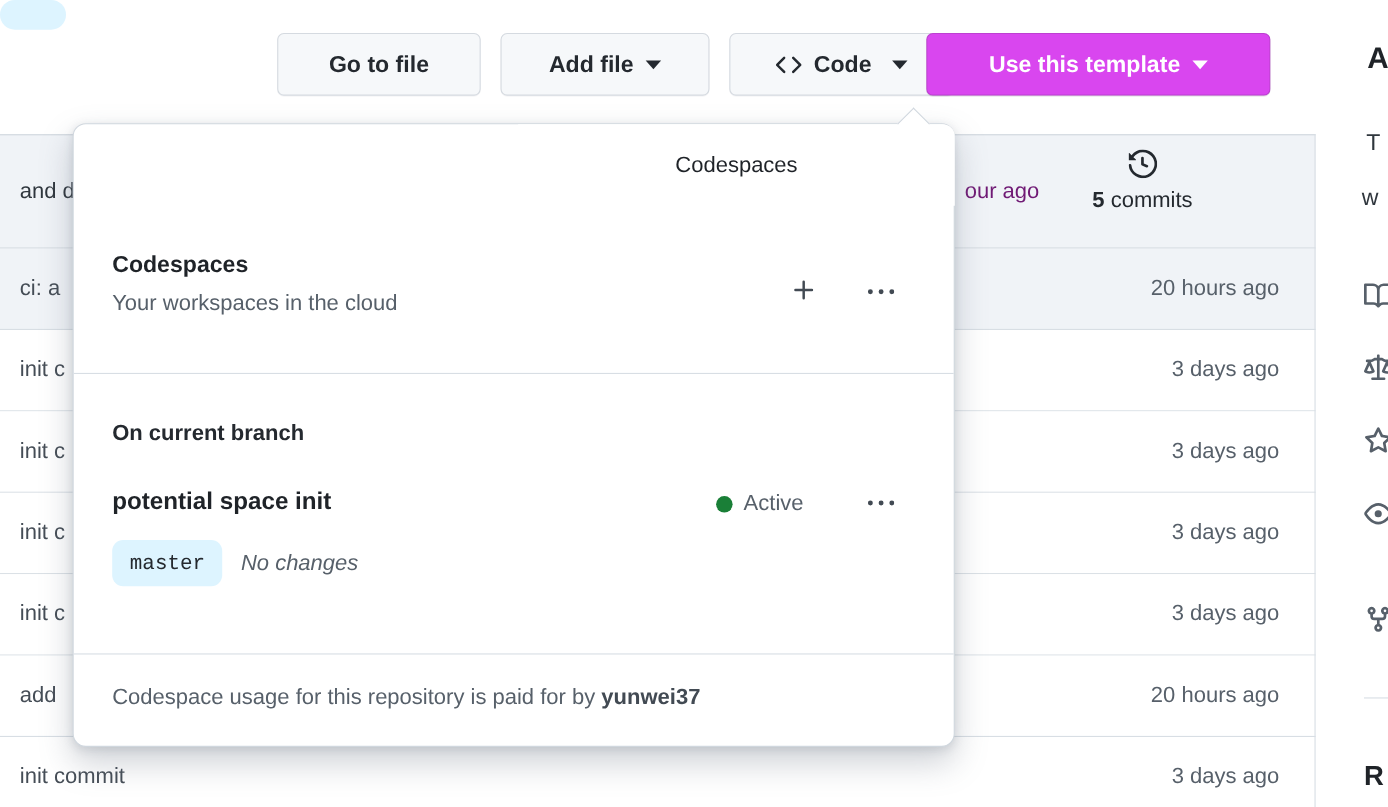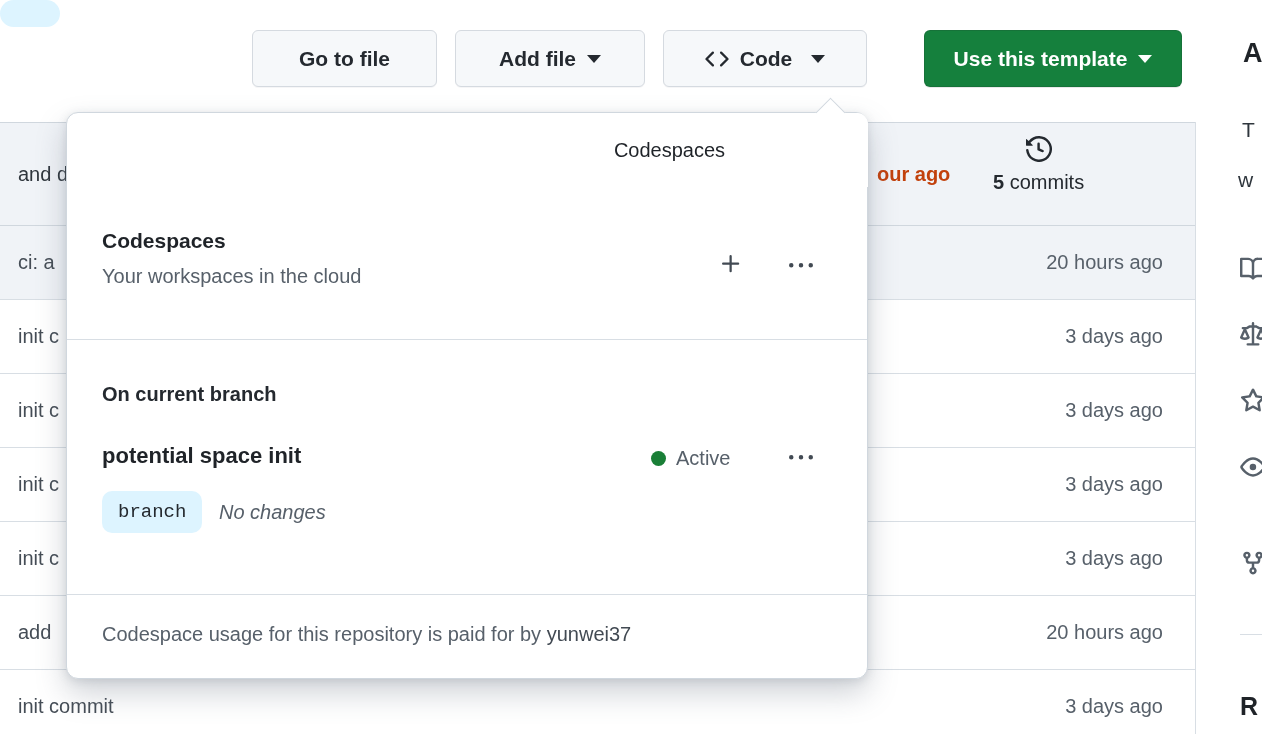--- a/index.html
+++ b/index.html
@@ -10,31 +10,31 @@
   
   .btn{
     position:absolute;box-sizing:border-box;display:flex;align-items:center;justify-content:center;
     gap:11px;background:#f6f8fa;border:1px solid #d5dae0;border-radius:6px;
     font-size:21px;font-weight:600;color:#24292f;cursor:pointer;
     font-family:inherit;box-shadow:0 1px 0 rgba(31,35,40,.04);
   }
   .btn-goto{left:252px;top:30px;width:185px;height:57px;}
   .btn-addfile{left:455px;top:30px;width:190px;height:57px;text-align:center;}
   .btn-code{left:663px;top:30px;width:204px;height:57px;}
-  .btn-template{left:924px;top:30px;width:258px;height:57px;background:#15803d;border-color:rgba(31,35,40,.15);color:#fff;box-shadow:0 1px 0 rgba(27,31,36,.1);}
+  .btn-template{left:842px;top:30px;width:313px;height:57px;background:#d946ef;border-color:rgba(31,35,40,.15);color:#fff;box-shadow:0 1px 0 rgba(27,31,36,.1);}
   .caret-down{width:0;height:0;border-left:7px solid transparent;border-right:7px solid transparent;border-top:8px solid currentColor;display:inline-block;}
   .btn-code .caret-down{margin-left:8px;}
   .btn svg{flex:0 0 auto;}
   
   .commit-bar{
     position:absolute;left:0;top:122px;width:1196px;height:104px;box-sizing:border-box;
     background:#f0f3f7;border-top:1px solid #d0d7de;border-bottom:1px solid #d0d7de;
   }
   .commit-bar .bar-msg{position:absolute;left:18px;top:0;height:102px;display:flex;align-items:center;font-size:20px;color:#2f363d;}
-  .commit-bar .bar-time{position:absolute;left:877px;top:0;height:102px;display:flex;align-items:center;font-size:20px;color:#c2410c;font-weight:bold;}
+  .commit-bar .bar-time{position:absolute;left:877px;top:0;height:102px;display:flex;align-items:center;font-size:20px;color:#701a75;}
   .commits-link{position:absolute;left:993px;top:13px;height:102px;display:flex;align-items:center;gap:9px;font-size:20px;color:#24292f;cursor:pointer;flex-direction:column;}
   .commits-link b{font-weight:700;}
   #file-rows{position:absolute;left:0;top:226px;width:1196px;}
   .file-row{height:74px;box-sizing:border-box;display:flex;align-items:center;border-bottom:1px solid #d8dee4;background:#fff;padding:0 33px 0 18px;cursor:pointer;}
   .file-row.hl{background:#f0f3f7;}
   .row-msg{font-size:20px;color:#454d56;white-space:nowrap;}
   .row-time{margin-left:auto;font-size:20px;color:#57606a;white-space:nowrap;}
   .table-edge{position:absolute;left:1195px;top:122px;width:1px;height:612px;background:#d8dee4;}
   
   .sb{position:absolute;white-space:nowrap;}
@@ -70,21 +70,21 @@
   .branch-heading{position:absolute;left:35px;top:270px;font-size:20px;font-weight:600;color:#24292f;}
   .cs-name{position:absolute;left:35px;top:330px;font-size:22px;font-weight:700;color:#1f2328;cursor:pointer;}
   .status-dot{position:absolute;left:584px;top:338px;width:15px;height:15px;border-radius:50%;background:#1a7f37;}
   .status-label{position:absolute;left:609px;top:334px;font-size:20px;color:#57606a;}
   .branch-badge{
     position:absolute;left:35px;top:378px;height:42px;line-height:42px;padding:0 16px;border-radius:10px;
     background:#ddf4ff;font-family:"Liberation Mono","DejaVu Sans Mono",monospace;font-size:19px;color:#24292f;
   }
   .no-changes{position:absolute;left:152px;top:388px;font-size:20px;font-style:italic;color:#57606a;}
   .pop-footer{position:absolute;left:35px;top:510px;font-size:20px;color:#57606a;}
-  .pop-footer b{font-weight:400;color:#424a53;}
+  .pop-footer b{font-weight:700;color:#424a53;}
 </style>
 </head>
 <body>
 
 <div class="commit-bar">
   <span class="bar-msg">and d</span>
   <span class="bar-time">our ago</span>
   <span class="commits-link">
     <svg width="26" height="26" viewBox="0 0 16 16" fill="#24292f">
         <path d="m.427 1.927 1.215 1.215a8.002 8.002 0 1 1-1.6 5.685.75.75 0 1 1 1.493-.154 6.5 6.5 0 1 0 1.18-4.458l1.358 1.358A.25.25 0 0 1 3.896 6H.25A.25.25 0 0 1 0 5.75V2.104a.25.25 0 0 1 .427-.177ZM7.75 4a.75.75 0 0 1 .75.75v2.992l2.028.812a.75.75 0 0 1-.557 1.392l-2.5-1A.75.75 0 0 1 7 8.25v-3.5A.75.75 0 0 1 7.75 4Z"></path>
@@ -187,21 +187,21 @@
 
   <div class="branch-heading">On current branch</div>
   <div class="cs-name">potential space init</div>
   <span class="status-dot"></span>
   <span class="status-label">Active</span>
   <button class="icon-btn btn-kebab2">
     <svg width="24" height="24" viewBox="0 0 16 16" fill="#424a53">
         <path d="M8 9a1.5 1.5 0 1 0 0-3 1.5 1.5 0 0 0 0 3ZM1.5 9a1.5 1.5 0 1 0 0-3 1.5 1.5 0 0 0 0 3Zm13 0a1.5 1.5 0 1 0 0-3 1.5 1.5 0 0 0 0 3Z"></path>
       </svg>
   </button>
-  <span class="branch-badge">branch</span>
+  <span class="branch-badge">master</span>
   <span class="no-changes">No changes</span>
   <div class="pop-divider d2"></div>
 
   <div class="pop-footer">
     <span>Codespace usage for this repository is paid for by</span>
     <b>yunwei37</b>
   </div>
 </div>
 
 </body></html>

